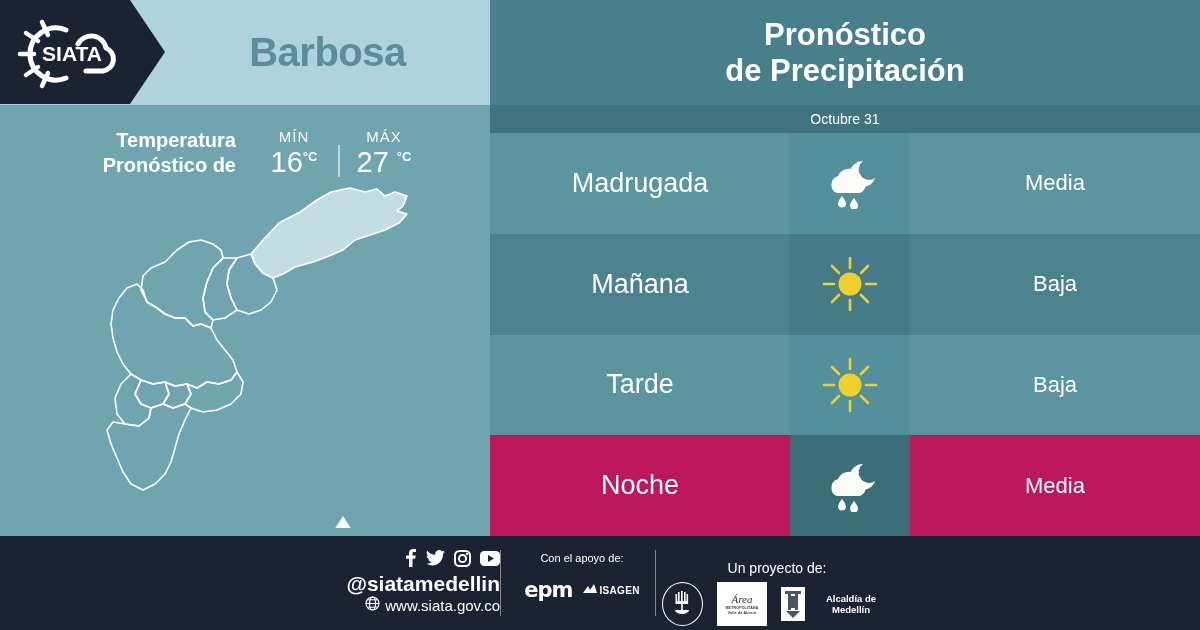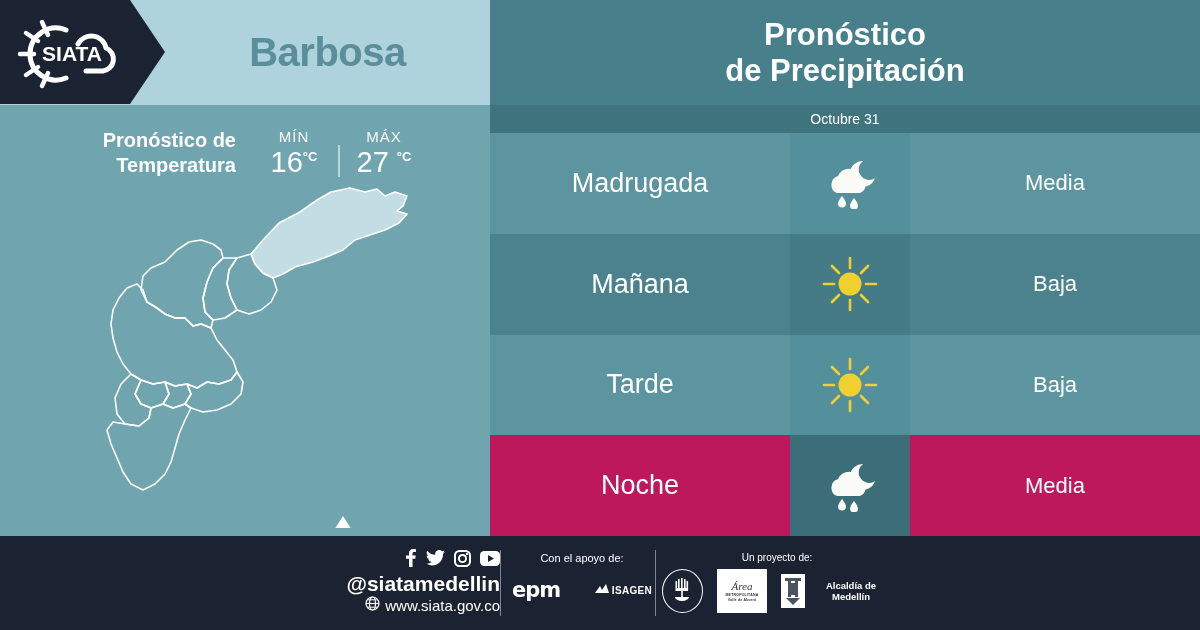--- a/index.html
+++ b/index.html
@@ -92,25 +92,25 @@
   }
   .social{
     position:absolute; left:300px; top:14px; width:200px; text-align:right;
   }
   .social .icons{ display:flex; gap:9px; justify-content:flex-end; align-items:center; height:20px; }
   .social .handle{ font-size:21px; font-weight:bold; line-height:25px; margin-top:1px; }
   .social .site{ font-size:15px; display:flex; align-items:center; justify-content:flex-end; gap:5px; }
   .vdiv{ position:absolute; top:14px; width:1px; height:66px; background:rgba(255,255,255,.45); }
   .support{ position:absolute; left:512px; top:16px; width:140px; text-align:center; }
   .support .cap{ font-size:11px; margin-bottom:14px; }
-  .support .logos{ display:flex; align-items:center; justify-content:space-between; gap:10px; }
+  .support .logos{ display:flex; align-items:center; justify-content:center; gap:10px; }
   .epm{ font-size:21px; font-weight:bold; letter-spacing:-1px; font-family:"DejaVu Sans", sans-serif;}
   .isagen{ font-size:10px; font-weight:bold; letter-spacing:.3px; display:flex; align-items:center; gap:3px;}
   .project{ position:absolute; left:662px; top:16px; width:230px; text-align:center; }
-  .project .cap{ font-size:10px; margin-bottom:6px; }
+  .project .cap{ font-size:14px; margin-bottom:6px;margin-top:8px; }
   .project .logos{ display:flex; align-items:center; justify-content:center; gap:14px; }
   .seal{ width:44px; height:44px; border-radius:50%; border:1.5px solid #fff;
     display:flex;align-items:center;justify-content:center; }
   .amva{ width:54px; height:44px; background:#fff; display:flex; flex-direction:column;
     align-items:center; justify-content:center; }
   .amva .nm{ font-size:11px; color:#333; font-family:"Liberation Serif", serif; font-style:italic; }
   .amva .sub{ font-size:3.5px; color:#333; font-weight:bold; margin-top:1px; letter-spacing:.2px;}
   .alcaldia{ display:flex; align-items:center; gap:5px; }
   .alcaldia .crest{ width:24px; height:34px; background:#fff; }
   .alcaldia .txt{ font-size:9.5px; font-weight:bold; }
@@ -138,22 +138,22 @@
           </g>
           <text x="58" y="47" font-family="Liberation Sans, sans-serif" font-size="21" font-weight="bold" fill="#fff" text-anchor="middle">SIATA</text>
         </svg>
       </div>
     </div>
 
     <div class="city-title">Barbosa</div>
 
     <div class="temp-block">
       <div class="temp-label">
+        <div>Temperatura</div>
         <div>Pronóstico de</div>
-        <div>Temperatura</div>
       </div>
       <div class="temp-col">
         <div class="cap">MÍN</div>
         <div class="val">
           <span>16</span><sup>°C</sup>
         </div>
       </div>
       <div class="temp-divider"></div>
       <div class="temp-col">
         <div class="cap">MÁX</div>

